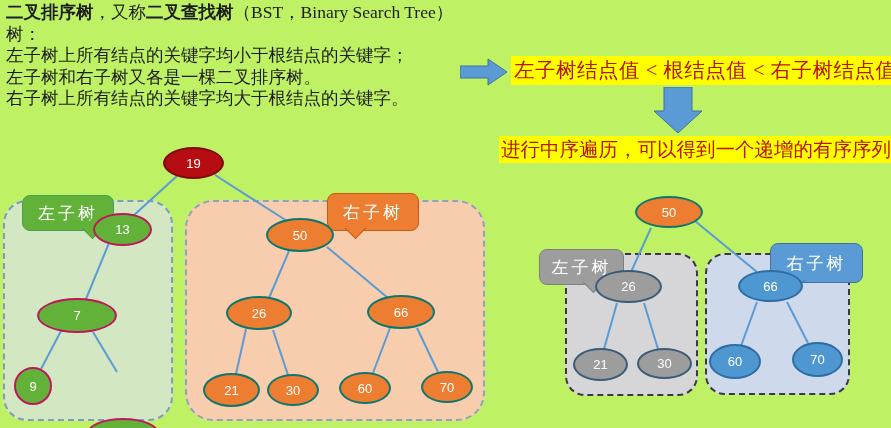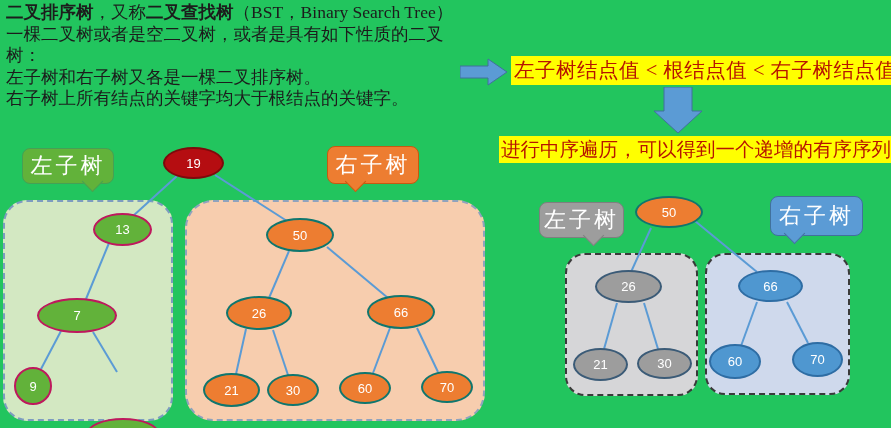--- a/index.html
+++ b/index.html
@@ -1,16 +1,16 @@
 <!DOCTYPE html>
 <html><head>
 <meta charset="utf-8">
 <style>
   html,body{margin:0;padding:0;background:#fff;}
-  .canvas{position:relative;width:891px;height:428px;background:#22c55e;overflow:hidden;
+  .canvas{position:relative;width:891px;height:428px;background:#bef264;overflow:hidden;
           font-family:"Liberation Serif","DejaVu Serif",serif;}
 
   
   .def{position:absolute;left:6px;top:2px;width:505px;font-size:17.5px;line-height:21.6px;color:#1c1c1c;}
   .def b{font-weight:bold;}
 
   
   .hl{position:absolute;background:#ffff00;color:#b71500;white-space:nowrap;}
   .hl1{left:511px;top:56px;font-size:20.5px;height:29px;line-height:29px;padding:0 3px;letter-spacing:0.5px;}
   .hl2{left:499px;top:136px;font-size:19.5px;height:27px;line-height:27px;padding:0 2px;}
@@ -21,22 +21,22 @@
   .box{position:absolute;box-sizing:border-box;}
   .box-green {left:3px;  top:200px;width:170px;height:221px;border-radius:24px;background:#d3e8c2;border:2px dashed #7d9cc0;}
   .box-orange{left:185px;top:200px;width:300px;height:221px;border-radius:28px;background:#f7cdae;border:2px dashed #8fa3bd;}
   .box-gray  {left:565px;top:253px;width:133px;height:143px;border-radius:20px;background:#d6d6d8;border:2px dashed #3a3a3a;}
   .box-blue  {left:705px;top:253px;width:145px;height:142px;border-radius:20px;background:#cfd9ec;border:2px dashed #3a3a3a;}
 
   
   svg.edges{position:absolute;left:0;top:0;pointer-events:none;}
 
   
-  .callout{position:absolute;border-radius:8px;color:#fff;font-size:22px;letter-spacing:3px;
-           display:flex;align-items:center;justify-content:center;box-sizing:border-box;}
+  .callout{position:absolute;border-radius:8px;color:#fff;font-size:17px;letter-spacing:3px;
+           display:flex;align-items:center;justify-content:center;box-sizing:border-box;margin-top:47px;}
   .callout .tail{position:absolute;bottom:-6px;width:14px;height:14px;background:inherit;transform:rotate(45deg);z-index:-0;}
   .co-green {left:22px; top:148px;width:92px;height:36px;background:#62b23a;border:1px solid #46a054;}
   .co-green .tail{left:62px;border-right:1px solid #46a054;border-bottom:1px solid #46a054;}
   .co-orange{left:327px;top:146px;width:92px;height:38px;background:#ed7d31;border:1px solid #c55a11;}
   .co-orange .tail{left:20px;border-right:1px solid #c55a11;border-bottom:1px solid #c55a11;}
   .co-gray  {left:539px;top:202px;width:85px;height:36px;background:#9d9d9d;border:1px solid #7f7f7f;}
   .co-gray .tail{left:46px;border-right:1px solid #7f7f7f;border-bottom:1px solid #7f7f7f;}
   .co-blue  {left:770px;top:196px;width:93px;height:40px;background:#5b9bd5;border:1px solid #41719c;}
   .co-blue .tail{left:16px;border-right:1px solid #41719c;border-bottom:1px solid #41719c;}
 
@@ -49,22 +49,22 @@
   .nd-gray  {background:#9d9d9d;border:2px solid #3b5b77;}
   .nd-blue  {background:#4f97d0;border:2px solid #2e6da4;}
 </style>
 </head>
 <body>
 
 <div class="canvas">
 
   <div class="def">
     <div><b>二叉排序树</b><span>，又称</span><b>二叉查找树</b><span>（BST，Binary Search Tree）</span></div>
-    <div>一棵二叉树或者是空二叉树，或者是具有如下性质的二叉</div>
     <div>树：</div>
+    <div>左子树上所有结点的关键字均小于根结点的关键字；</div>
     <div>左子树和右子树又各是一棵二叉排序树。</div>
     <div>右子树上所有结点的关键字均大于根结点的关键字。</div>
   </div>
 
   <svg class="arr" style="left:460px;top:58px;" width="48" height="28">
     <polygon points="0,8 28,8 28,1 47,14 28,27 28,20 0,20" fill="#5b9bd5" stroke="#41719c" stroke-width="1"></polygon>
   </svg>
   <div class="hl hl1">左子树结点值 &lt; 根结点值 &lt; 右子树结点值</div>
 
   <svg class="arr" style="left:652px;top:87px;" width="52" height="47">

